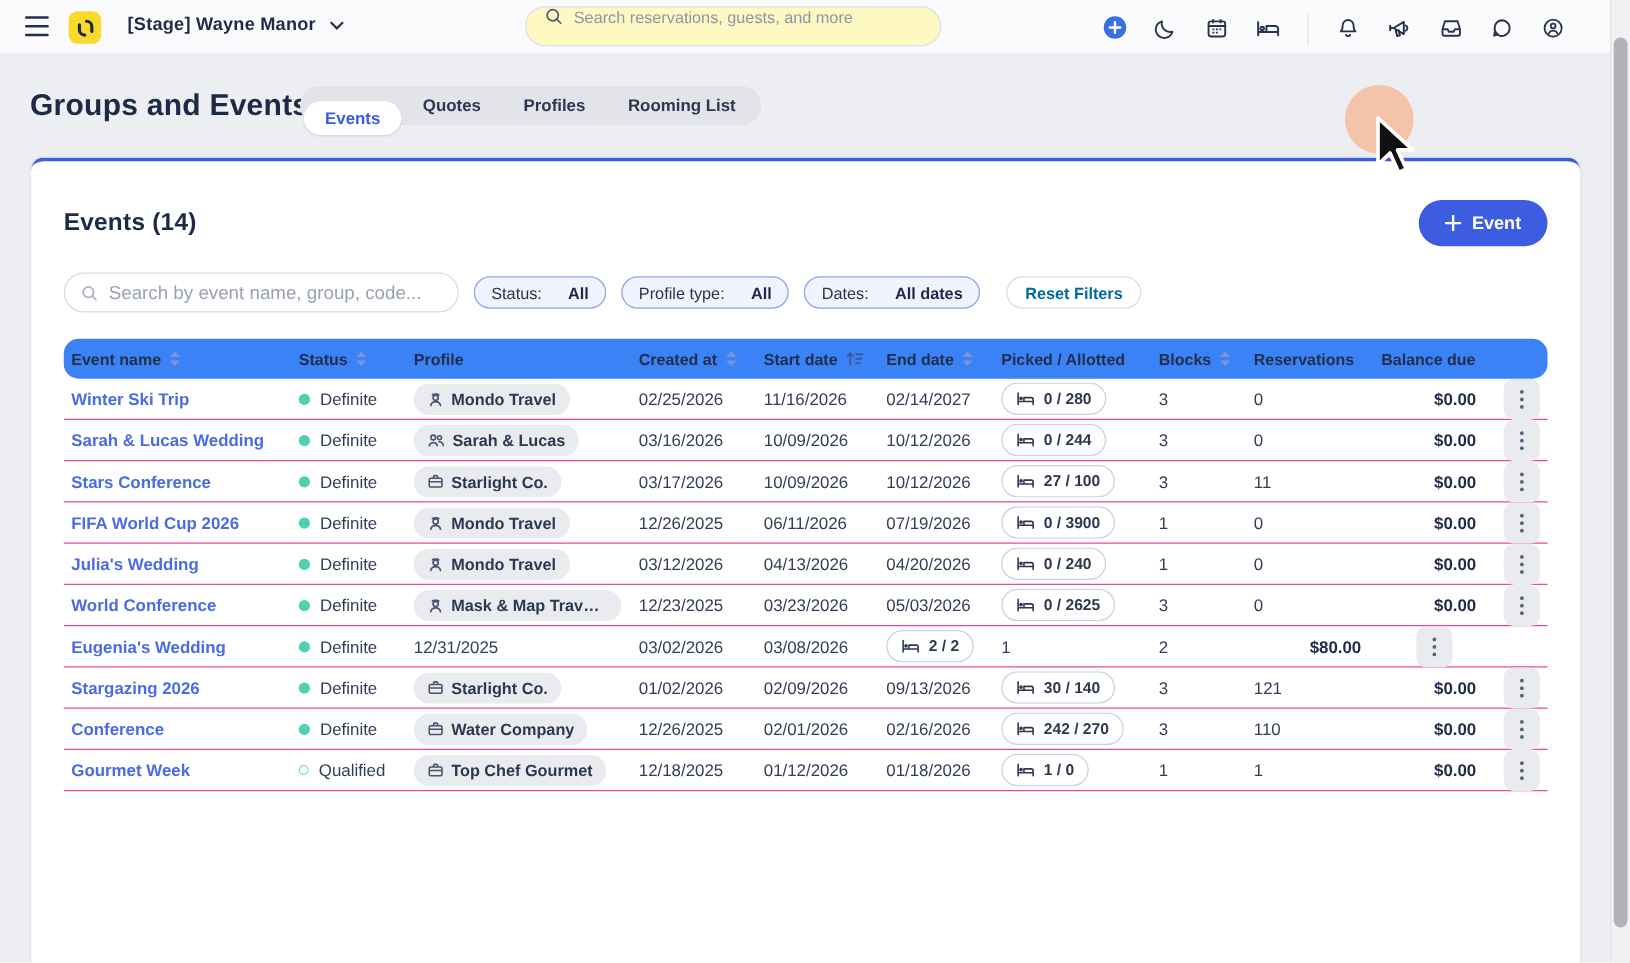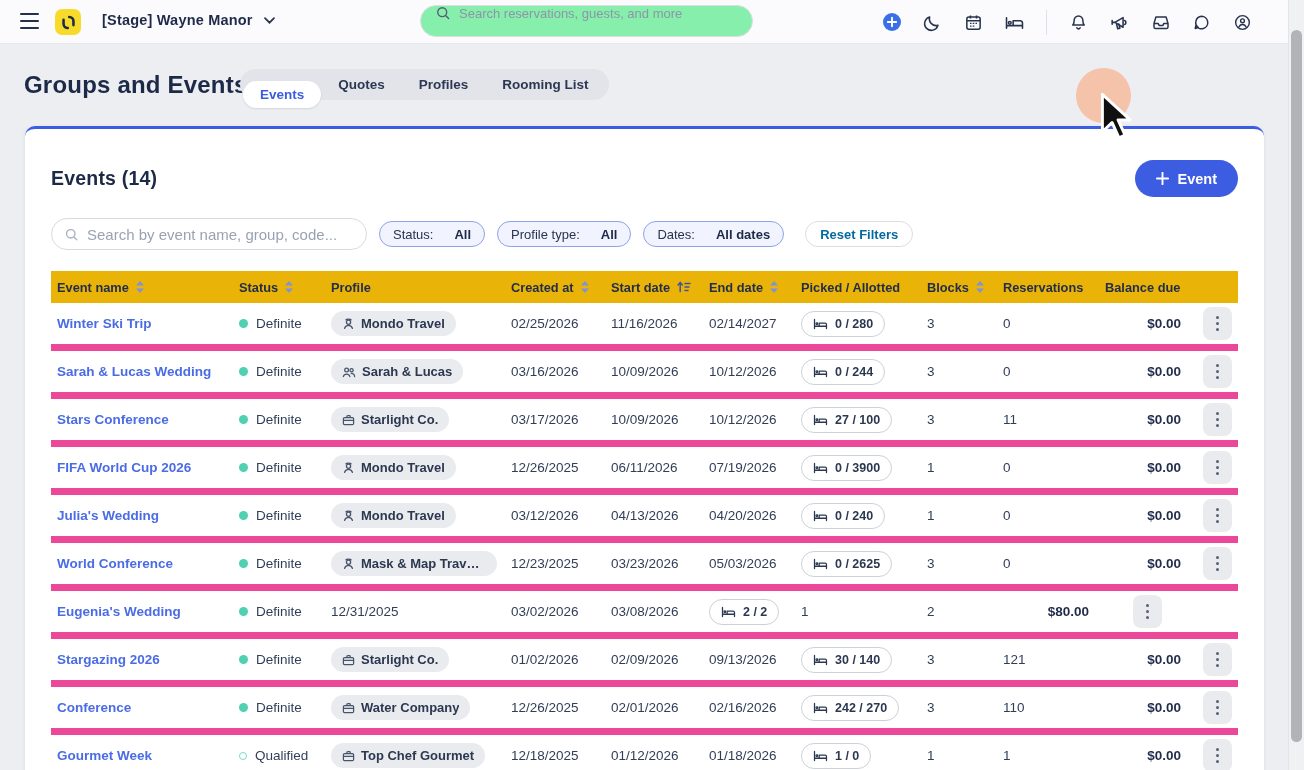--- a/index.html
+++ b/index.html
@@ -14,21 +14,21 @@
   
   .topbar { position:absolute; left:0; top:0; width:1288px; height:44px;
     background:#fbfbfd; border-bottom:1px solid #e7e8ec; z-index:5; }
   .hamburger { position:absolute; left:20px; top:13px; width:19px; height:17px; cursor:pointer; }
   .hamburger i { display:block; height:2.4px; background:#242f4b; border-radius:2px; margin-bottom:4.4px; }
   .logo { position:absolute; left:55px; top:9px; width:26px; height:26px; border-radius:7px;
     background:#f8da2b; display:flex; align-items:center; justify-content:center; }
   .prop-switch { position:absolute; left:102px; top:12px; display:flex; align-items:center; gap:11px; cursor:pointer; }
   .prop-name { font-size:14.5px; font-weight:700; color:#1e2a48; letter-spacing:.2px; }
   .tb-search { position:absolute; left:420px; top:5px; width:333px; height:32px; border:1px solid #dcdee4;
-    border-radius:16px; background:#86efac; display:flex; align-items:center; padding:0 12px 16px 14px; gap:8px; }
+    border-radius:16px; background:#fef9c3; display:flex; align-items:center; padding:0 12px 16px 14px; gap:8px; }
   .tb-search input { border:none; outline:none; flex:1; font-size:13px; color:#333f57; background:transparent;
     font-family:inherit; }
   .tb-search input::placeholder { color:#8d95a6; }
   .tb-icons { position:absolute; right:35px; top:0; height:44px; display:flex; align-items:center; gap:20px; }
   .tb-ic { width:21px; height:21px; display:flex; align-items:center; justify-content:center; cursor:pointer; }
   .tb-divider { width:1px; height:25px; background:#dfe1e6; margin:0 1px; }
 
   
   .page-title { position:absolute; left:24px; top:71px; font-size:24px; font-weight:800; color:#1c2947; letter-spacing:.2px; }
   .tabs { position:absolute; left:240px; top:69px; height:31px; background:#e2e4e9; border-radius:16px;
@@ -59,26 +59,26 @@
   .tbl-search input { border:none; outline:none; flex:1; font-size:15px; color:#15803d; background:transparent; font-family:inherit; }
   .tbl-search input::placeholder { color:#9aa2b2; }
   .fpill { height:26px; border:1.4px solid #8fa2e8; border-radius:14px; background:#f1f4fe;
     display:flex; align-items:center; padding:0 13px; gap:21px; font-size:13px; color:#28334e; cursor:pointer; white-space:nowrap; }
   .fpill b { font-weight:700; color:#1c2947; }
   .reset-pill { height:26px; border:1.4px solid #dadde2; border-radius:14px; background:#fff;
     display:flex; align-items:center; padding:0 14px; font-size:13px; font-weight:600; color:#0369a1; cursor:pointer; margin-left:9px; }
 
   
   .tgrid { display:grid; grid-template-columns:180px 92px 180px 100px 98px 92px 126px 76px 102px 92px 1fr; align-items:center; }
-  .thead { margin-top:21px; height:32px; background:#eab308; border-radius:0; }
+  .thead { margin-top:21px; height:32px; background:#3b82f6; border-radius:12px; }
   .th { display:flex; align-items:center; gap:7px; font-size:12.8px; font-weight:700; color:#232e4a;
     padding-left:8px; cursor:pointer; white-space:nowrap; }
   .th:first-child { padding-left:6px; }
   .th.no-sort { cursor:default; }
-  .trow { height:48px; border-bottom:7px solid #ec4899; }
+  .trow { height:33px; border-bottom:1px solid #ec4899; }
   .cell { font-size:13.5px; color:#323e58; padding-left:8px; white-space:nowrap; overflow:hidden; }
   .name-cell { padding-left:6px; }
   .evlink { color:#4a6ce4; font-weight:700; font-size:13.5px; text-decoration:none; cursor:pointer; }
   .status-cell { display:flex; align-items:center; gap:8px; }
   .dot { width:9px; height:9px; border-radius:50%; background:#4ed0b3; flex:none; }
   .dot.outline { background:#fff; border:1.6px solid #79d9c4; width:8px; height:8px; }
   .chip { display:inline-flex; align-items:center; gap:6px; background:#e9ebef; border-radius:13px;
     height:25px; padding:0 11px; max-width:166px; cursor:pointer; }
   .chip-txt { font-size:13px; color:#2c3850; font-weight:600; overflow:hidden; text-overflow:ellipsis; white-space:nowrap; }
   .pickpill { display:inline-flex; align-items:center; gap:7px; border:1px solid #ccd1d9; border-radius:14px;

